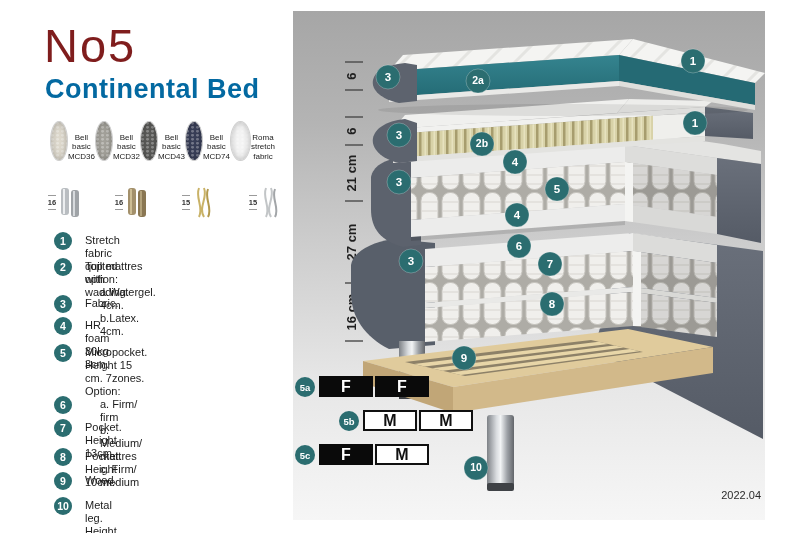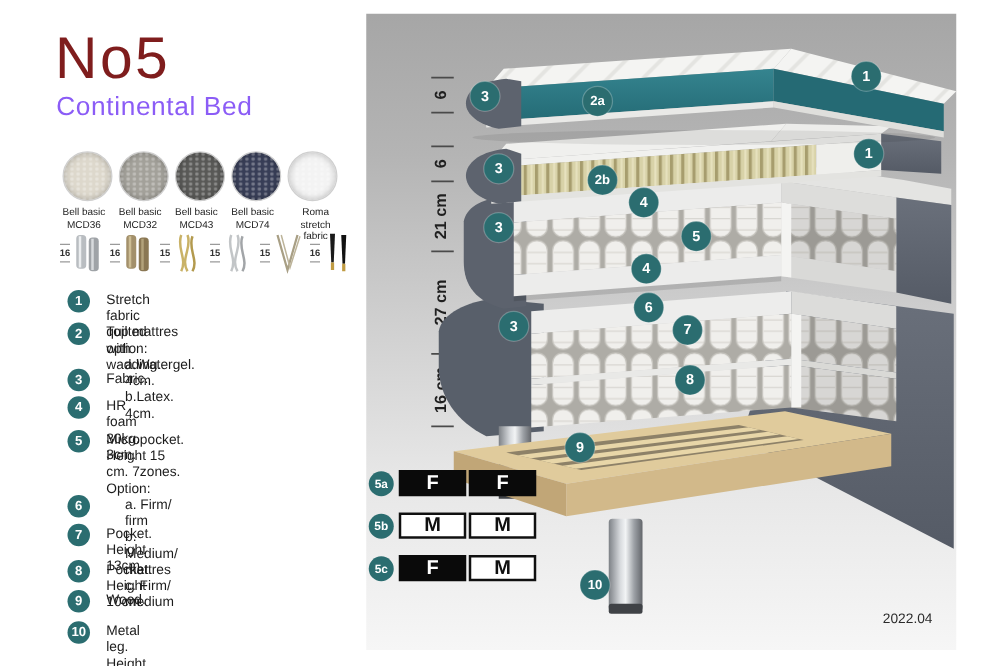--- a/index.html
+++ b/index.html
@@ -1,28 +1,28 @@
 <!DOCTYPE html>
 <html><head>
 <meta charset="utf-8">
 <style>
   html,body{margin:0;padding:0;background:#fff;}
   .page{position:relative;width:800px;height:533px;background:#fff;overflow:hidden;
         font-family:"Liberation Sans",sans-serif;color:#1c1c1c;}
   
   .title{position:absolute;left:44px;top:18px;font-size:47px;font-weight:300;
          letter-spacing:2px;color:#7f1d1d;}
-  .subtitle{position:absolute;left:45px;top:74px;font-size:21px;font-weight:400;
-            letter-spacing:.5px;color:#8b5cf6;}
+  .subtitle{position:absolute;left:45px;top:74px;font-size:27px;font-weight:700;
+            letter-spacing:.5px;color:#0369a1;}
   .fabric-row{position:absolute;left:50px;top:121px;display:flex;}
-  .fabric{width:45px;display:flex;flex-direction:column;align-items:flex-start;}
+  .fabric{width:45px;display:flex;flex-direction:row;align-items:flex-end;}
   .fabric .dot{width:38px;height:38px;border-radius:50%;border:1px solid #cfcfcf;
     box-shadow:inset 0 0 6px rgba(0,0,0,.25);}
   .fabric .lbl{margin-top:4px;font-size:8px;line-height:9.5px;text-align:center;color:#222;}
-  .leg-row{position:absolute;left:46px;top:185px;display:flex;}
+  .leg-row{position:absolute;left:46px;top:185px;display:flex;gap:27px;}
   .leg-opt{width:40px;display:flex;align-items:center;}
   .leg-num{width:12px;display:flex;flex-direction:column;align-items:center;}
   .leg-num .dash{width:8px;height:1px;background:#9a9a9a;margin:2px 0;}
   .leg-num .n{font-size:7.5px;font-weight:bold;color:#333;}
   .spec-list{position:absolute;left:0;top:0;}
   .spec-item{position:absolute;left:54px;display:flex;}
   .spec-num{flex:0 0 18px;height:18px;border-radius:50%;color:#fff;font-size:10.5px;
             font-weight:bold;display:flex;align-items:center;justify-content:center;}
   .spec-text{margin-left:13px;font-size:11px;line-height:13px;padding-top:2px;color:#1c1c1c;}
   .spec-text .sub{padding-left:15px;}
@@ -33,21 +33,21 @@
   .firmness{position:absolute;left:2px;top:365px;}
   .frow{display:flex;align-items:flex-end;margin-bottom:13px;}
   .frow.last{margin-bottom:12px;}
   .fbadge{width:20px;height:20px;border-radius:50%;color:#fff;font-size:9.5px;font-weight:bold;
           display:flex;align-items:center;justify-content:center;}
   .fbar{display:flex;margin-left:4px;gap:2px;}
   .fcell{width:54px;height:21px;display:flex;align-items:center;justify-content:center;
          font-size:16px;font-weight:bold;box-sizing:border-box;}
   .fcell.dark{background:#0a0a0a;color:#fff;}
   .fcell.light{background:#fff;color:#101010;border:2px solid #101010;}
-  .panel-date{position:absolute;right:19px;bottom:19px;font-size:11px;color:#2b2b2b;margin-left:33px;}
+  .panel-date{position:absolute;right:4px;bottom:19px;font-size:11px;color:#2b2b2b;margin-left:33px;}
 </style>
 </head>
 <body>
 
 <div class="page">
 
   <div class="title">No5</div>
   <div class="subtitle">Continental Bed</div>
   <div class="fabric-row" id="fabric-row">
       <div class="fabric">
@@ -367,21 +367,21 @@
 
     <div class="firmness" id="firmness">
         <div class="frow">
           <div class="fbadge" style="background: rgb(43, 109, 112);">5a</div>
           <div class="fbar">
             <div class="fcell dark">F</div>
             <div class="fcell dark">F</div>
           </div>
         </div>
         <div class="frow">
-          <div class="fbadge" style="background: rgb(43, 109, 112);">5b</div>
+          <div class="fbadge" style="background: rgb(43, 109, 112); margin-left: 44px;">5b</div>
           <div class="fbar">
             <div class="fcell light">M</div>
             <div class="fcell light">M</div>
           </div>
         </div>
         <div class="frow last">
           <div class="fbadge" style="background: rgb(43, 109, 112);">5c</div>
           <div class="fbar">
             <div class="fcell dark">F</div>
             <div class="fcell light">M</div>

